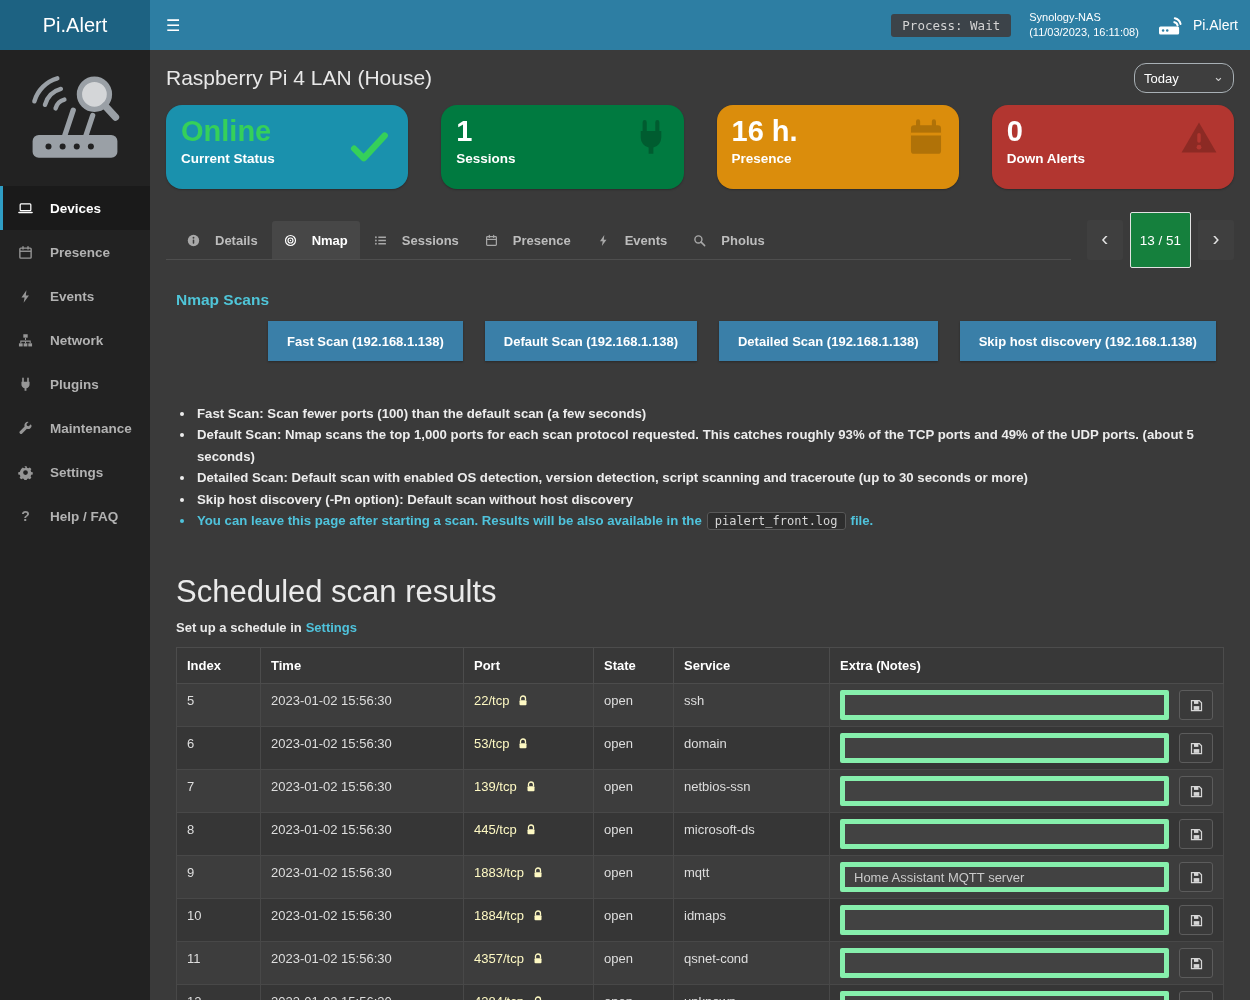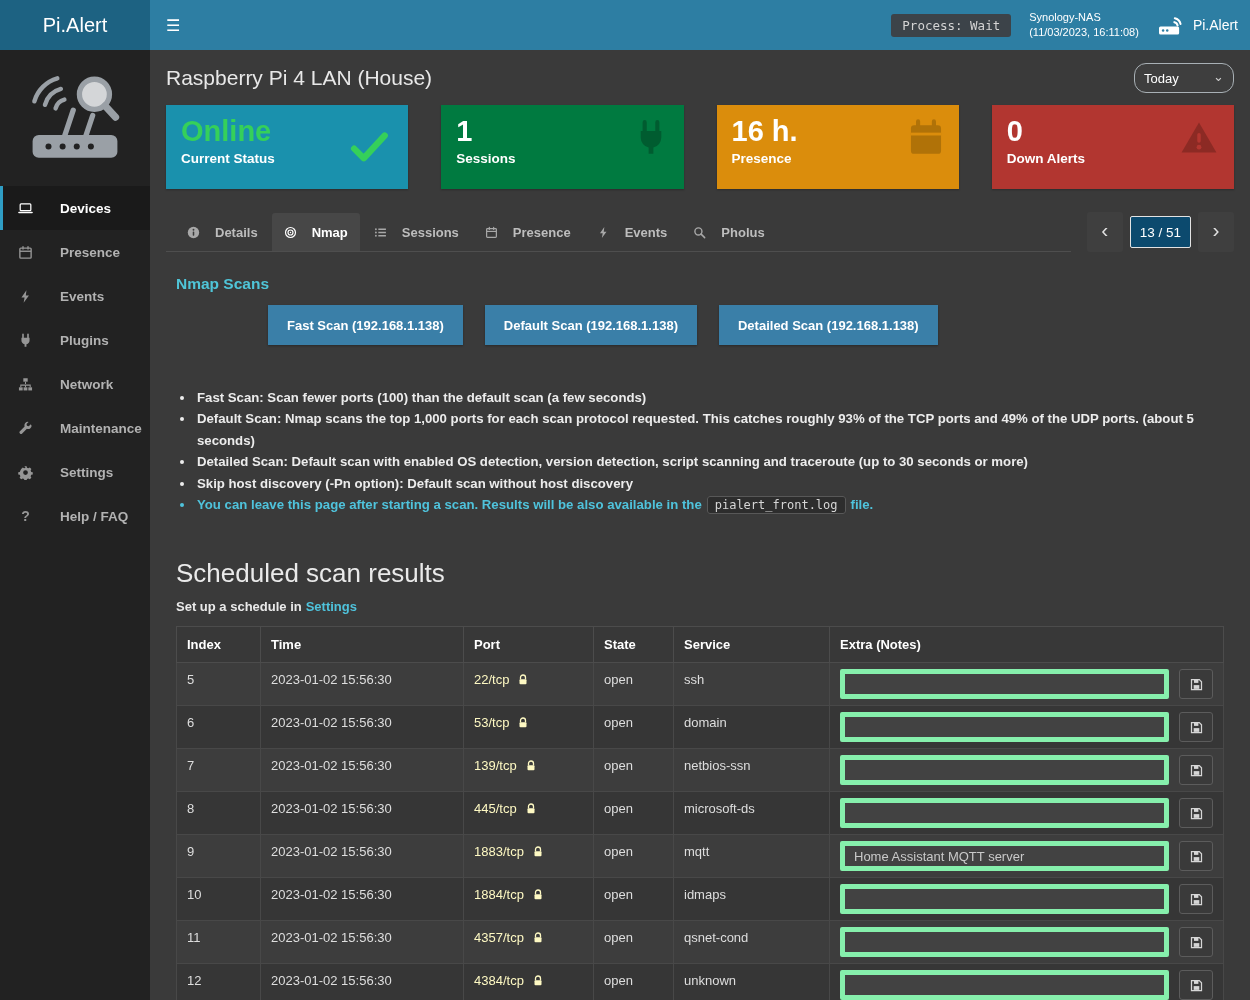--- a/index.html
+++ b/index.html
@@ -17,64 +17,64 @@
   .process-badge{margin-left:auto;font-family:"DejaVu Sans Mono",monospace;font-size:12.5px;background:#3c4349;color:#d4d4d4;padding:4px 11px;border-radius:3px}
   .host-block{font-size:11px;line-height:1.4;color:#fff}
   .userbox{display:flex;align-items:center;gap:9px;cursor:pointer}
   .nas-icon{width:27px;height:23px;color:#fff}
   .user-label{font-size:14px}
 
   
   .shell{flex:1;display:flex;min-height:0}
   .sidebar{width:150px;flex:0 0 150px;background:#222;display:flex;flex-direction:column}
   .logo-wrap{display:flex;justify-content:center;padding:16px 0 14px}
-  .side-item{height:44px;display:flex;align-items:center;gap:27px;padding-left:15px;color:#b2b2b2;font-size:13.5px;font-weight:600;border-left:3px solid transparent;cursor:pointer}
+  .side-item{height:44px;display:flex;align-items:center;gap:17px;padding-left:15px;color:#b2b2b2;font-size:13.5px;font-weight:600;border-left:3px solid transparent;cursor:pointer}
   .side-item .sicon{width:15px;height:15px;flex:0 0 15px;color:#969696;display:flex;align-items:center;justify-content:center}
   .side-item .sicon svg{width:15px;height:15px}
   .side-item.active{background:#1a1a1a;color:#fff;border-left-color:#2f9dc4}
   .side-item.active .sicon{color:#fff}
   .qmark{font-weight:700;font-size:14px}
 
   
   .content{flex:1;padding:0 16px;overflow:hidden}
   .page-head{display:flex;align-items:center;justify-content:space-between;padding:13px 0 12px}
   .page-title{font-size:21px;font-weight:400;color:#e8e8e8}
   .select{width:100px;height:30px;background:#3e3e3e;border:1px solid #a8b0b5;border-radius:12px;color:#fff;display:flex;align-items:center;justify-content:space-between;padding:0 9px;font-size:13px;cursor:pointer}
   .select .chev{color:#cfcfcf;font-size:13px;margin-top:-4px}
 
   .cards{display:flex;gap:33px;margin-bottom:23px}
-  .card{flex:1;height:84px;border-radius:0;position:relative;padding:10px 15px;color:#fff;box-shadow:0 1px 2px rgba(0,0,0,.25)}
+  .card{flex:1;height:84px;border-radius:16px;position:relative;padding:10px 15px;color:#fff;box-shadow:0 1px 2px rgba(0,0,0,.25)}
   .card-value{font-size:29px;font-weight:700;line-height:1.15}
   .card-label{font-size:13.5px;font-weight:600;margin-top:3px}
   .card-icon{position:absolute;right:14px;top:14px}
   .card-status{background:#1a91ad}
   .card-status .card-value{color:#35d05a}
   .card-sessions{background:#007a40}
   .card-presence{background:#db8d0c}
   .card-alerts{background:#b23630}
 
   .tabs-bar{display:flex;align-items:center;justify-content:space-between}
   .tabs{display:flex;align-items:flex-end;gap:2px;padding-left:9px;border-bottom:1px solid #4e4e4e;flex:1;margin-right:16px;height:40px}
   .tab{display:flex;align-items:center;gap:15px;padding:0 12px;height:38px;color:#bdbdbd;font-size:13px;font-weight:600;cursor:pointer}
   .tab .ticon{width:13px;height:13px;color:#a8a8a8}
   .tab.active{background:#474747;color:#fff;border-radius:3px 3px 0 0}
   .tab.active .ticon{color:#fff}
   .pager{display:flex;align-items:center;gap:7px}
   .pager-btn{width:36px;height:40px;background:#3f3f3f;border:none;color:#e2e2e2;font-size:21px;border-radius:3px;cursor:pointer;display:flex;align-items:center;justify-content:center;padding-bottom:4px}
-  .pager-count{height:32px;min-width:46px;padding:8px 9px;border:1px solid #e3e3e3;border-radius:2px;background:#0c4a6e;color:#fff;display:flex;align-items:center;justify-content:center;font-size:13.5px}
+  .pager-count{height:56px;min-width:46px;padding:8px 9px;border:1px solid #e3e3e3;border-radius:2px;background:#15803d;color:#fff;display:flex;align-items:center;justify-content:center;font-size:13.5px}
 
   .panel{padding:0 10px}
   .nmap-heading{color:#4fc5d8;font-size:15.5px;font-weight:700;margin:23px 0 0}
   .scan-buttons{display:flex;gap:22px;margin:12px 0 0 92px}
   .scan-btn{height:40px;padding:0 19px;background:#3a7fa8;border:none;border-radius:0;color:#fff;font-size:13px;font-weight:600;font-family:inherit;cursor:pointer;box-shadow:0 1px 2px rgba(0,0,0,.3)}
   .notes-list{margin:42px 0 0 19px;color:#ececec;font-weight:600;line-height:1.62;font-size:13.2px;list-style:disc}
   .notes-list li{padding-left:2px}
   .link-line{color:#4fc3dc}
   .inline-code{font-family:"DejaVu Sans Mono",monospace;font-size:12px;font-weight:400;background:#2d2d2d;border:1px solid #585858;border-radius:3px;padding:1px 7px;color:#d6d6d6;margin:0 5px}
-  .results-heading{margin-top:43px;font-size:26px;font-weight:400;color:#eaeaea}
+  .results-heading{margin-top:43px;font-size:31px;font-weight:400;color:#eaeaea}
   .schedule-line{margin:10px 0 12px;font-weight:600;color:#eaeaea}
   .schedule-line a{color:#4fc3dc;text-decoration:none;margin-left:4px;cursor:pointer}
 
   table{width:100%;border-collapse:collapse;font-size:13px}
   th{background:#383838;border:1px solid #4c4c4c;color:#fff;font-weight:700;text-align:left;padding:10px;height:36px}
   td{border:1px solid #484848;padding:9px 10px;vertical-align:top;color:#dedede;font-weight:400;height:43px}
   tbody tr:nth-child(odd){background:#3d3d3d}
   tbody tr:nth-child(even){background:#363636}
   .port-link{color:#fef9c3;text-decoration:none;display:inline-flex;align-items:center;gap:8px;cursor:pointer}
   .lock{width:12px;height:12px}
@@ -169,37 +169,37 @@
           <span class="sicon">
             <svg viewBox="0 0 24 24">
                 <path d="M13.5 2 5.5 13.5h5L9 22l8.5-11.5h-5z" fill="currentColor"></path>
               </svg>
           </span>
           <span>Events</span>
         </div>
         <div class="side-item">
           <span class="sicon">
             <svg viewBox="0 0 24 24">
-                <path d="M8 2v5.5M16 2v5.5" stroke="currentColor" stroke-width="2.6" stroke-linecap="round"></path>
-                <path d="M5.5 7.5h13v4.2a6.5 6.5 0 0 1-5 6.3V22h-3v-4a6.5 6.5 0 0 1-5-6.3z" fill="currentColor"></path>
-              </svg>
-          </span>
-          <span>Plugins</span>
-        </div>
-        <div class="side-item">
-          <span class="sicon">
-            <svg viewBox="0 0 24 24">
                 <rect x="8.5" y="2" width="7" height="5.5" fill="currentColor"></rect>
                 <rect x="1.5" y="16.5" width="6" height="5" fill="currentColor"></rect>
                 <rect x="9" y="16.5" width="6" height="5" fill="currentColor"></rect>
                 <rect x="16.5" y="16.5" width="6" height="5" fill="currentColor"></rect>
                 <path d="M12 7.5v3.5M4.5 16.5v-3.5h15v3.5M12 12v4.5" fill="none" stroke="currentColor" stroke-width="1.7"></path>
               </svg>
           </span>
           <span>Network</span>
+        </div>
+        <div class="side-item">
+          <span class="sicon">
+            <svg viewBox="0 0 24 24">
+                <path d="M8 2v5.5M16 2v5.5" stroke="currentColor" stroke-width="2.6" stroke-linecap="round"></path>
+                <path d="M5.5 7.5h13v4.2a6.5 6.5 0 0 1-5 6.3V22h-3v-4a6.5 6.5 0 0 1-5-6.3z" fill="currentColor"></path>
+              </svg>
+          </span>
+          <span>Plugins</span>
         </div>
         <div class="side-item">
           <span class="sicon">
             <svg viewBox="0 0 24 24">
                 <path d="M21.7 6.1a5.6 5.6 0 0 1-7.5 6.3L6.7 19.9a2.5 2.5 0 0 1-3.6-3.6l7.5-7.5A5.6 5.6 0 0 1 16.9 1.5L13.6 4.8l.7 2.9 2.9.7 3.3-3.3c.6.9 1 1.9 1.2 3z" fill="currentColor"></path>
               </svg>
           </span>
           <span>Maintenance</span>
         </div>
         <div class="side-item">
@@ -322,20 +322,21 @@
         </div>
       </div>
 
       <div class="panel">
         <h2 class="nmap-heading">Nmap Scans</h2>
 
         <div class="scan-buttons">
           <button class="scan-btn">Fast Scan (192.168.1.138)</button>
           <button class="scan-btn">Default Scan (192.168.1.138)</button>
           <button class="scan-btn">Detailed Scan (192.168.1.138)</button>
+          <button class="scan-btn">Skip host discovery (192.168.1.138)</button>
         </div>
 
         <ul class="notes-list">
           <li>Fast Scan: Scan fewer ports (100) than the default scan (a few seconds)</li>
           <li>Default Scan: Nmap scans the top 1,000 ports for each scan protocol requested. This catches roughly 93% of the TCP ports and 49% of the UDP ports. (about 5 seconds)</li>
           <li>Detailed Scan: Default scan with enabled OS detection, version detection, script scanning and traceroute (up to 30 seconds or more)</li>
           <li>Skip host discovery (-Pn option): Default scan without host discovery</li>
           <li class="link-line">
             <span>You can leave this page after starting a scan. Results will be also available in the</span><code class="inline-code">pialert_front.log</code><span>file.</span>
           </li>

